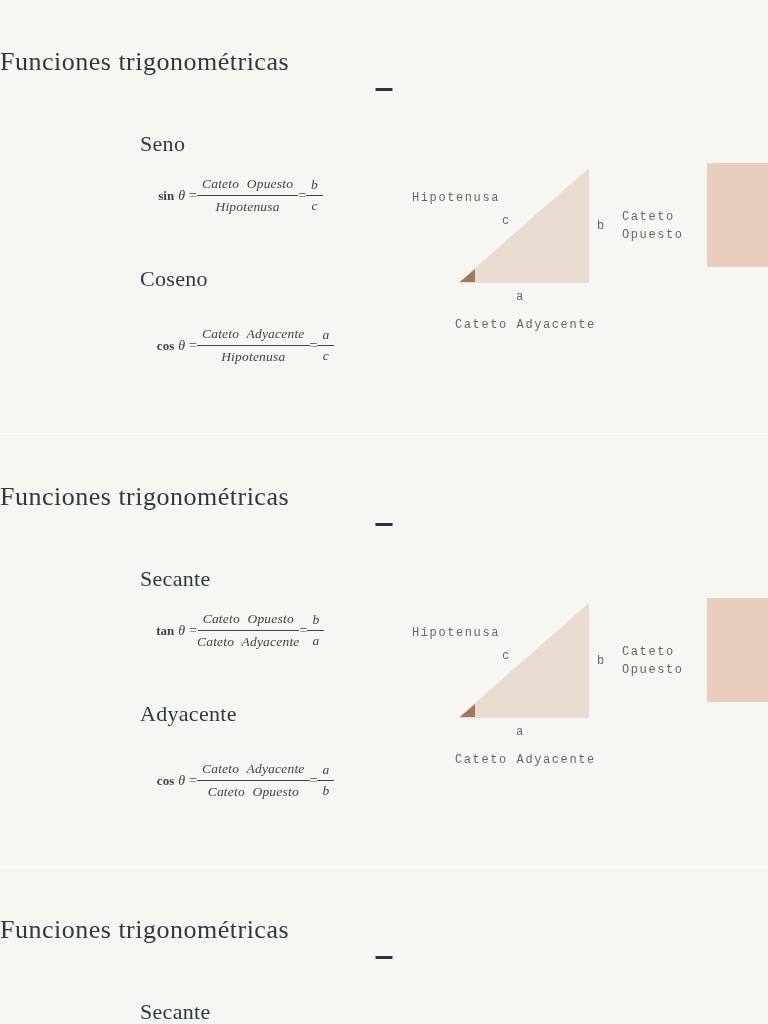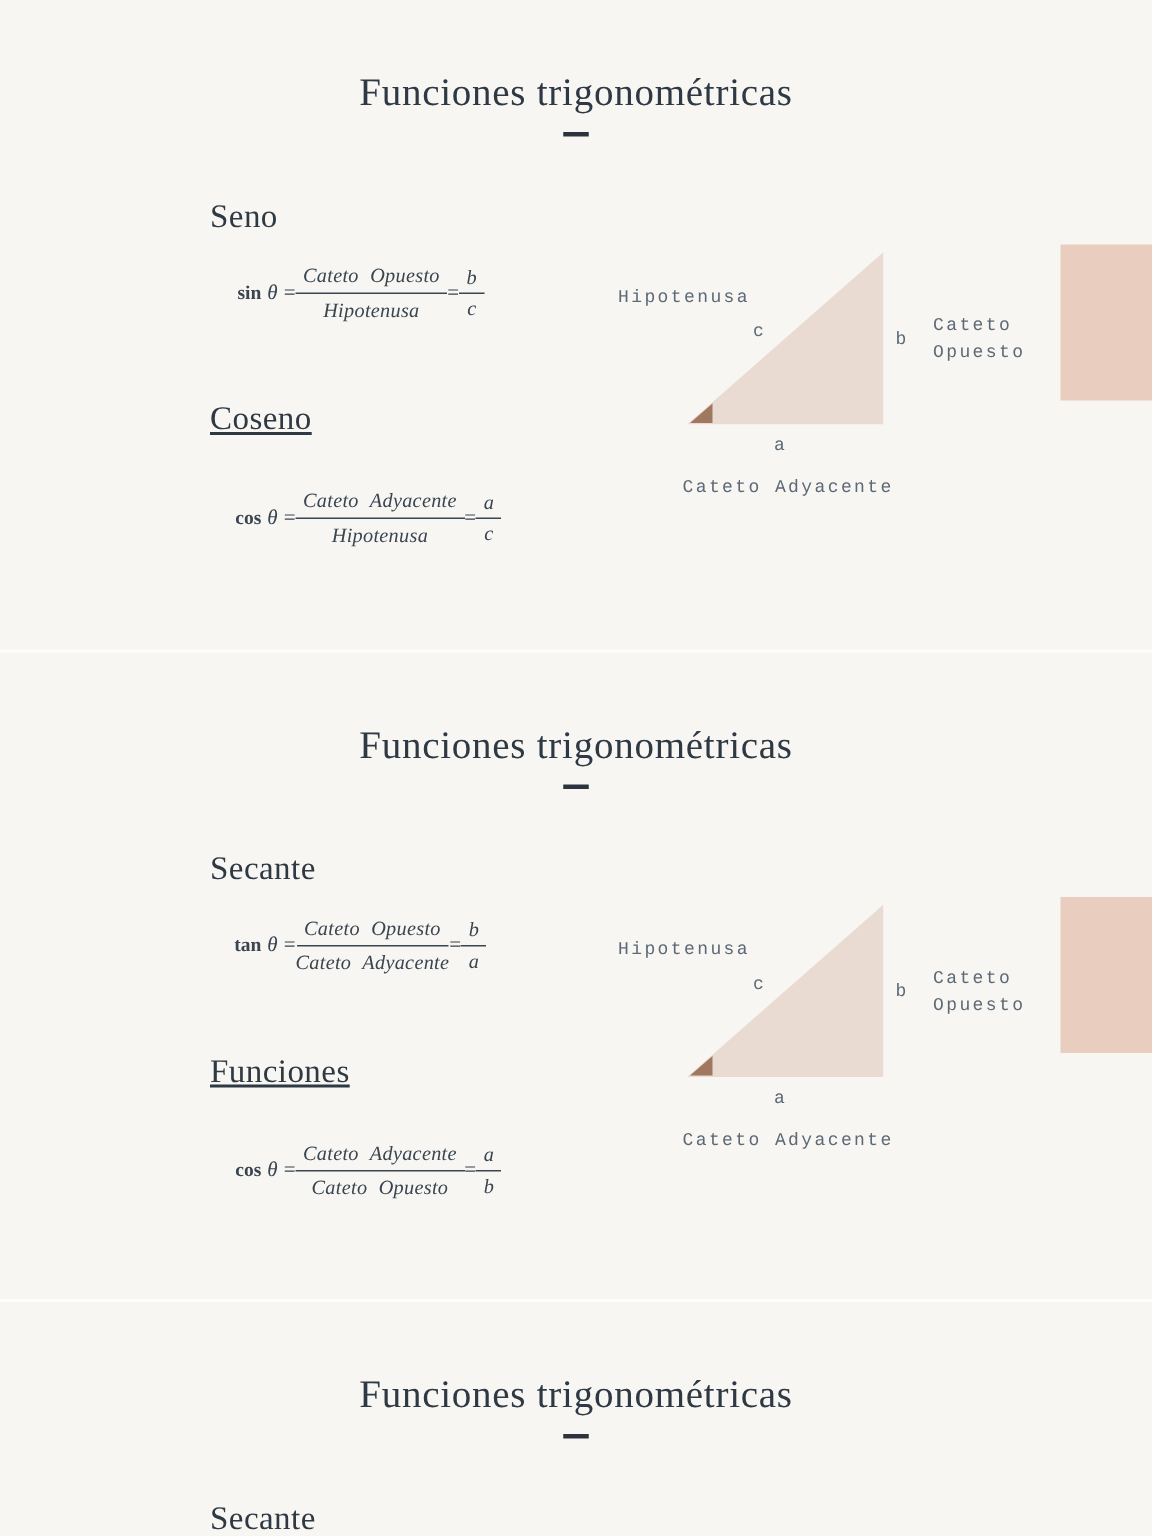--- a/index.html
+++ b/index.html
@@ -13,34 +13,34 @@
     position:relative; width:768px; height:1024px;
     overflow:hidden; background:#f7f6f3;
   }
   .slide { position:absolute; left:0; width:768px; height:433px; }
   .slide-1 { top:0; }
   .slide-2 { top:433px; border-top:2px solid #fefdf9; }
   .slide-3 { top:866px; border-top:2px solid #fefdf9; }
 
   .title {
     position:absolute; top:47px; left:0; width:100%;
-    text-align:center; font-size:26px; font-weight:400;
+    text-align:left; font-size:26px; font-weight:400;
     letter-spacing:0.5px; color:#2e3944;
   }
   .dash {
     position:absolute; top:88px; left:50%; transform:translateX(-50%);
     width:17px; height:3px; background:#2b343e;
   }
 
   .fn-name {
     position:absolute; left:140px;
     font-size:22px; font-weight:400; letter-spacing:0.3px; color:#2e3944;
   }
   .fn1-name { top:131px; }
-  .fn2-name { top:266px;text-decoration:underline; }
+  .fn2-name { top:266px; }
 
   .formula {
     position:absolute; display:flex; align-items:center; gap:0;
     color:#3a4550;
   }
   .fn1-formula { left:145px; top:176px; }
   .fn2-formula { left:145px; top:326px; }
   .lhs {
     display:flex; align-items:baseline; justify-content:flex-end;
     gap:4px; min-width:52px; font-size:14px; white-space:nowrap;
@@ -149,21 +149,21 @@
         <span class="num">Cateto Opuesto</span>
         <span class="den">Cateto Adyacente</span>
       </span>
       <span class="eq">=</span>
       <span class="frac letter-frac">
         <span class="num">b</span>
         <span class="den">a</span>
       </span>
     </div>
 
-    <h2 class="fn-name fn2-name">Funciones</h2>
+    <h2 class="fn-name fn2-name">Adyacente</h2>
     <div class="formula fn2-formula">
       <span class="lhs">
         <span class="func">cos</span>
         <span class="theta">θ</span>
         <span class="eq">=</span>
       </span>
       <span class="frac word-frac">
         <span class="num">Cateto Adyacente</span>
         <span class="den">Cateto Opuesto</span>
       </span>

